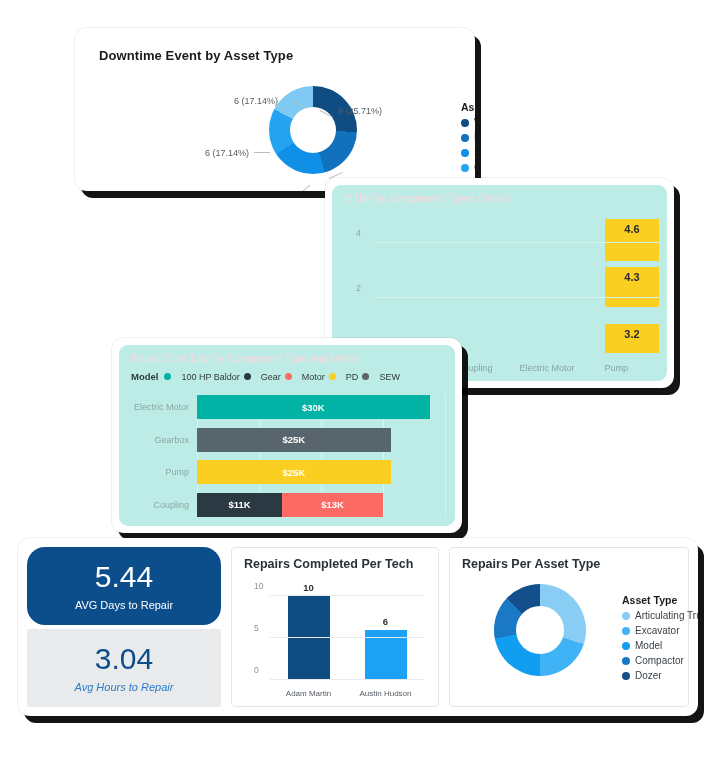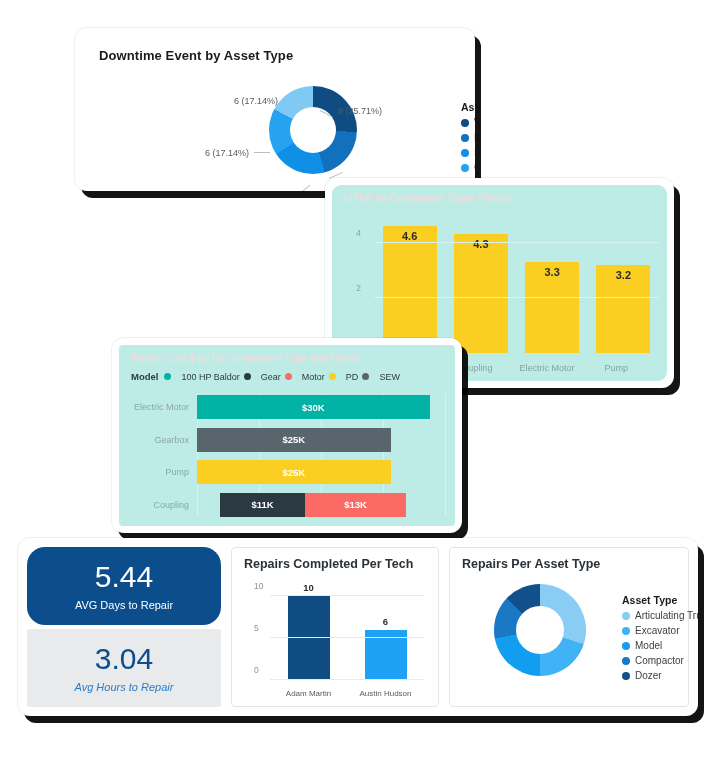--- a/index.html
+++ b/index.html
@@ -56,32 +56,32 @@
     width: 100%; height: 100%; background: #bdece6; border-radius: 9px;
     position: relative; overflow: hidden;
   }
   .ghost-title {
     position: absolute; left: 12px; top: 7px;
     font-size: 10.5px; color: #f7d9dd;
   }
   .mtbf-plot { position: absolute; left: 42px; right: 8px; top: 30px; bottom: 28px; }
   .mtbf-grid { position: absolute; left: 0; right: 0; height: 1px; background: #d6f3ef; }
   .mtbf-ytick { position: absolute; left: -18px; font-size: 9px; color: #8aa6a6; transform: translateY(-50%); }
-  .mtbf-bars { position: absolute; left: 0; right: 0; bottom: 0; top: 0; display: flex; align-items: flex-end; }
+  .mtbf-bars { position: absolute; left: 0; right: 0; bottom: 0; top: 0; display: flex; align-items: flex-end; flex-direction: column; }
   .mtbf-col { flex: 1; display: flex; justify-content: center; align-items: flex-end; height: 100%; }
   .mtbf-bar { width: 54px; background: #fbcf22; position: relative; }
   .mtbf-val { position: absolute; top: 4px; left: 0; right: 0; text-align: center;
               font-size: 11px; font-weight: bold; color: #2b2b2b; }
   .mtbf-xlabels { position: absolute; left: 42px; right: 16px; bottom: 8px; display: flex; }
   .mtbf-xl { flex: 1; text-align: center; font-size: 9px; color: #86a3a3; }
 
   
   #card-cost { left: 112px; top: 338px; width: 350px; height: 195px; padding: 7px; }
   #card-cost .teal-body {
-    width: 100%; height: 100%; background: #bdece6; border-radius: 4px;
+    width: 100%; height: 100%; background: #bdece6; border-radius: 9px;
     position: relative; overflow: hidden;
   }
   .cost-legend { position: absolute; left: 12px; top: 26px; display: flex; align-items: center; gap: 4px; }
   .cost-legend .lg-title { font-size: 9.5px; font-weight: bold; color: #2f3b3b; margin-right: 2px; }
   .cost-legend .lg-item { display: flex; align-items: center; gap: 10px; }
   .cost-legend .lg-dot { width: 7px; height: 7px; border-radius: 50%; }
   .cost-legend .lg-lbl { font-size: 9px; color: #2f3b3b; }
 
   .cost-plot { position: absolute; left: 78px; right: 10px; top: 48px; bottom: 10px; }
   .cost-vgrid { position: absolute; top: 0; bottom: 0; width: 1px; background: #d6f3ef; }
@@ -183,25 +183,20 @@
       <div class="mtbf-plot" id="mtbf-plot">
         <div class="mtbf-bars" id="mtbf-bars">
             <div class="mtbf-col">
               <div class="mtbf-bar" style="height: 92%; background: rgb(251, 207, 34);">
                 <div class="mtbf-val">4.6</div>
               </div>
             </div>
             <div class="mtbf-col">
               <div class="mtbf-bar" style="height: 86%; background: rgb(251, 207, 34);">
                 <div class="mtbf-val">4.3</div>
-              </div>
-            </div>
-            <div class="mtbf-col">
-              <div class="mtbf-bar" style="height: 66%; background: rgb(251, 207, 34);">
-                <div class="mtbf-val">3.3</div>
               </div>
             </div>
             <div class="mtbf-col">
               <div class="mtbf-bar" style="height: 64%; background: rgb(251, 207, 34);">
                 <div class="mtbf-val">3.2</div>
               </div>
             </div>
           </div>
       <div class="mtbf-grid" style="bottom: 40%;"></div>
           <div class="mtbf-ytick" style="bottom: 40%;">2</div>
@@ -256,21 +251,21 @@
           <div class="cost-row" style="top: 34.5px; height: 24px;">
             <div class="cost-ylbl">Gearbox</div>
             <div class="cost-seg" style="width: 78.125%; background: rgb(88, 101, 109);">$25K</div>
           </div>
           <div class="cost-row" style="top: 67px; height: 24px;">
             <div class="cost-ylbl">Pump</div>
             <div class="cost-seg" style="width: 78.125%; background: rgb(251, 207, 34);">$25K</div>
           </div>
           <div class="cost-row" style="top: 99.5px; height: 24px;">
             <div class="cost-ylbl">Coupling</div>
-            <div class="cost-seg" style="width: 34.375%; background: rgb(43, 58, 66); margin-left: 23px;">$11K</div>
+            <div class="cost-seg" style="width: 34.375%; background: rgb(43, 58, 66);">$11K</div>
             <div class="cost-seg" style="width: 40.625%; background: rgb(251, 106, 100);">$13K</div>
           </div>
         </div>
     </div>
   </div>
 
   <div class="card" id="card-bottom">
     <div class="card-inner">
       <div class="bot-grid">
 

